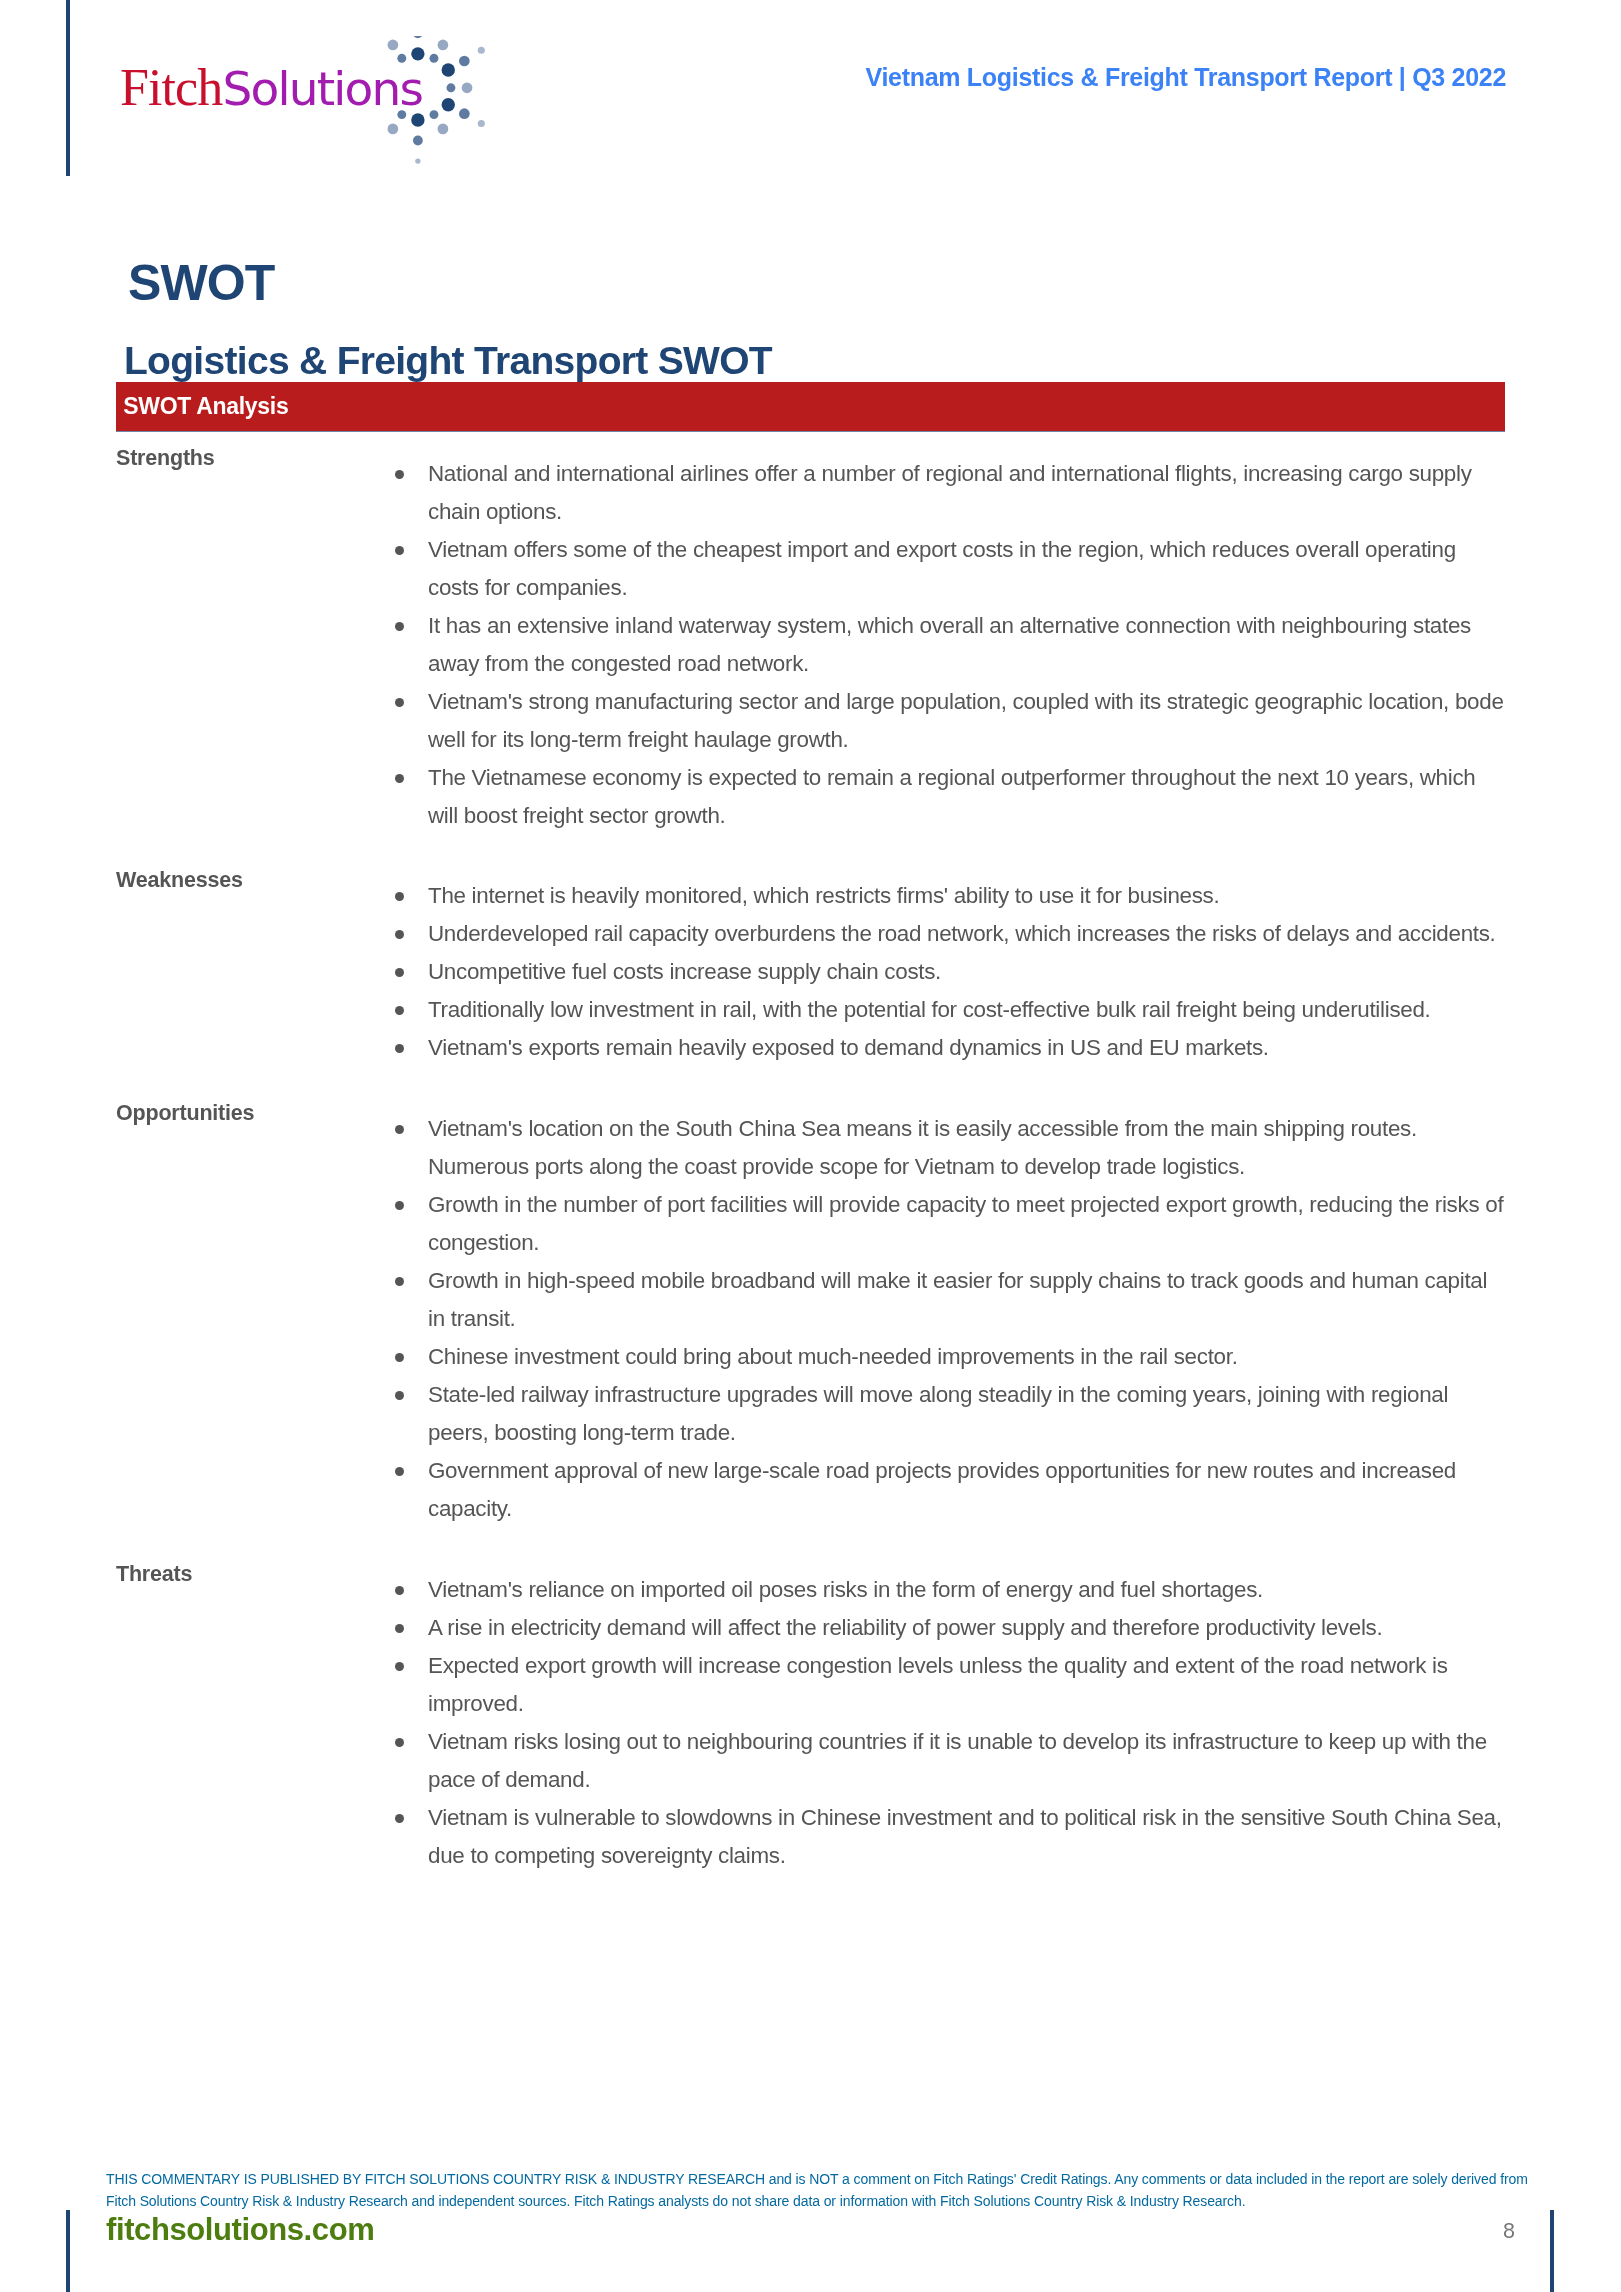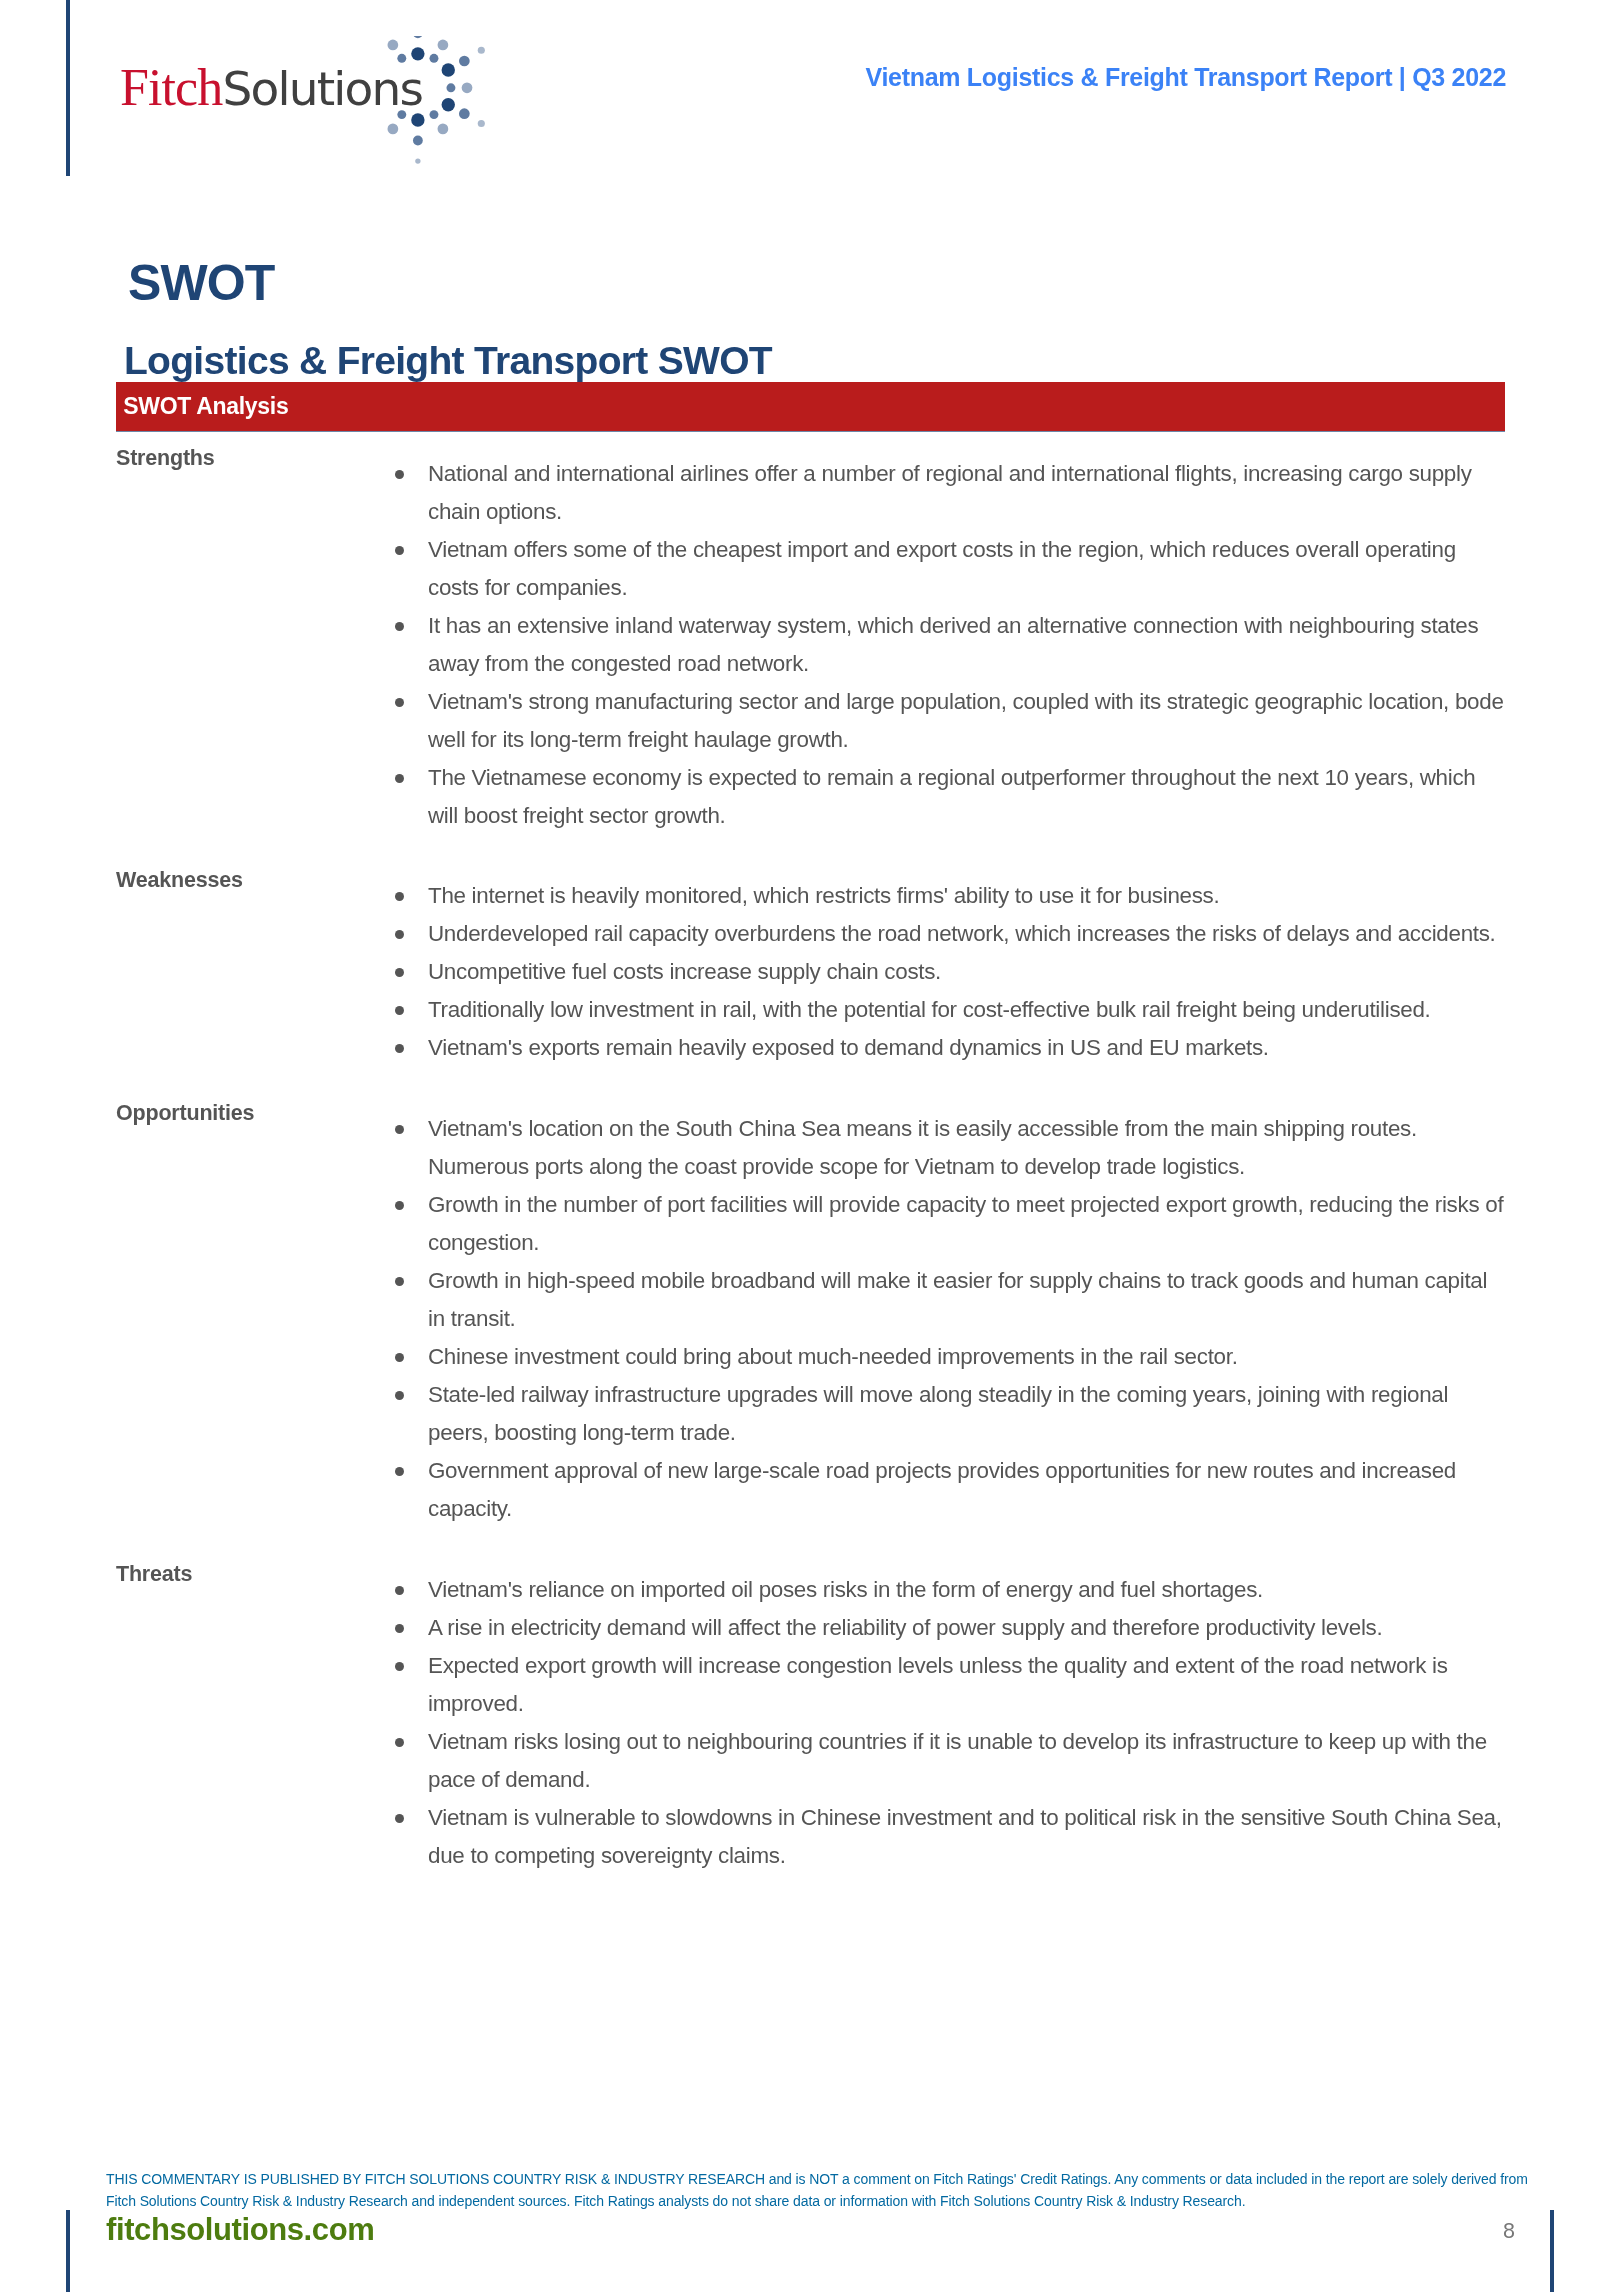--- a/index.html
+++ b/index.html
@@ -6,21 +6,21 @@
   body { width: 1621px; height: 2293px; position: relative; overflow: hidden;
          font-family: "Liberation Sans", "DejaVu Sans", sans-serif; }
   .vline { position: absolute; width: 3.6px; background: #1f4575; }
   #vline-top-left { left: 66px; top: 0; height: 176px; }
   #vline-bottom-left { left: 66px; top: 2210px; height: 82px; }
   #vline-bottom-right { left: 1550px; top: 2210px; height: 82px; }
 
   .logo { position: absolute; left: 120px; top: 36px; width: 376px; height: 134px; }
   .logo-text { position: absolute; left: 0; top: 19.7px; font-size: 52px; line-height: 63px; white-space: nowrap; letter-spacing: -0.9px; }
   .logo-fitch { font-family: "Liberation Serif", "DejaVu Serif", serif; color: #c8102e; }
-  .logo-solutions { font-family: "DejaVu Sans", sans-serif; color: #404040; font-size: 47px; letter-spacing: -1.8px; }
+  .logo-solutions { font-family: "DejaVu Sans", sans-serif; color: #a21caf; font-size: 47px; letter-spacing: -1.8px; }
   .logo-dots { position: absolute; left: 0; top: 0; }
 
   .header-title { position: absolute; right: 115px; top: 63px; font-size: 25px; font-weight: bold;
                   color: #3b82f6; white-space: nowrap; letter-spacing: -0.3px; }
 
   .page-title { position: absolute; left: 116px; top: 242px; margin: 12px; font-size: 50px; font-weight: bold;
                 color: #1f4575; letter-spacing: -0.9px; }
   .section-title { position: absolute; left: 116px; top: 331px; margin: 8px; font-size: 39px; font-weight: bold;
                    color: #1f4575; letter-spacing: -0.7px; white-space: nowrap; }
   .band { position: absolute; left: 116px; top: 382px; width: 1389px; height: 50px; background: #b91c1c;
@@ -86,21 +86,21 @@
 <div class="band">
   <span class="band-label">SWOT Analysis</span>
 </div>
 
 <div class="swot" id="swot">
     <div class="swot-row">
       <div class="swot-label">Strengths</div>
       <ul class="swot-list">
         <li class="swot-item"><span class="bullet"></span><span>National and international airlines offer a number of regional and international flights, increasing cargo supply chain options.</span></li>
         <li class="swot-item"><span class="bullet"></span><span>Vietnam offers some of the cheapest import and export costs in the region, which reduces overall operating costs for companies.</span></li>
-        <li class="swot-item"><span class="bullet"></span><span>It has an extensive inland waterway system, which derived an alternative connection with neighbouring states away from the congested road network.</span></li>
+        <li class="swot-item"><span class="bullet"></span><span>It has an extensive inland waterway system, which overall an alternative connection with neighbouring states away from the congested road network.</span></li>
         <li class="swot-item"><span class="bullet"></span><span>Vietnam's strong manufacturing sector and large population, coupled with its strategic geographic location, bode well for its long-term freight haulage growth.</span></li>
         <li class="swot-item"><span class="bullet"></span><span>The Vietnamese economy is expected to remain a regional outperformer throughout the next 10 years, which will boost freight sector growth.</span></li>
       </ul>
     </div>
     <div class="gap-after"></div>
     <div class="swot-row">
       <div class="swot-label">Weaknesses</div>
       <ul class="swot-list">
         <li class="swot-item"><span class="bullet"></span><span>The internet is heavily monitored, which restricts firms' ability to use it for business.</span></li>
         <li class="swot-item"><span class="bullet"></span><span>Underdeveloped rail capacity overburdens the road network, which increases the risks of delays and accidents.</span></li>

